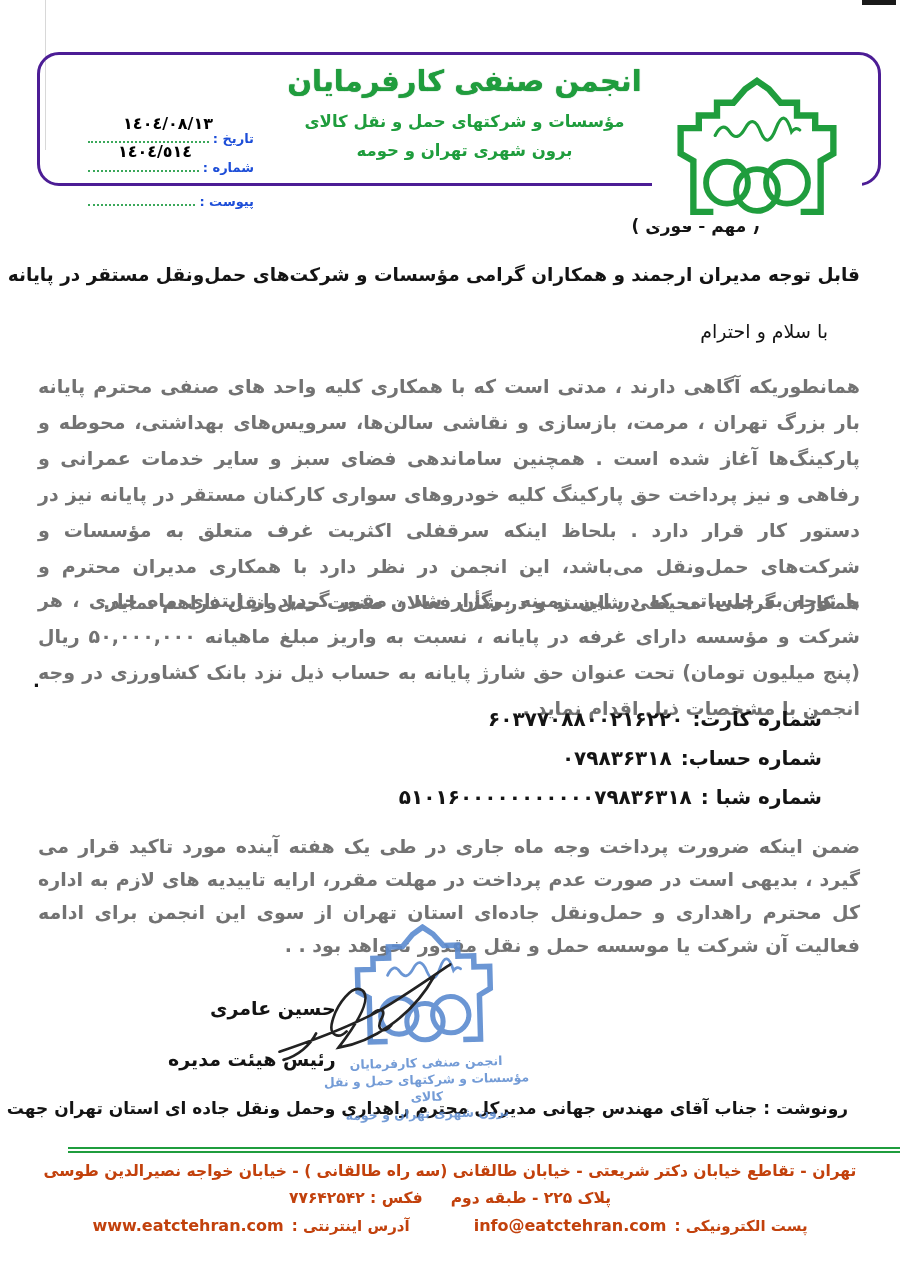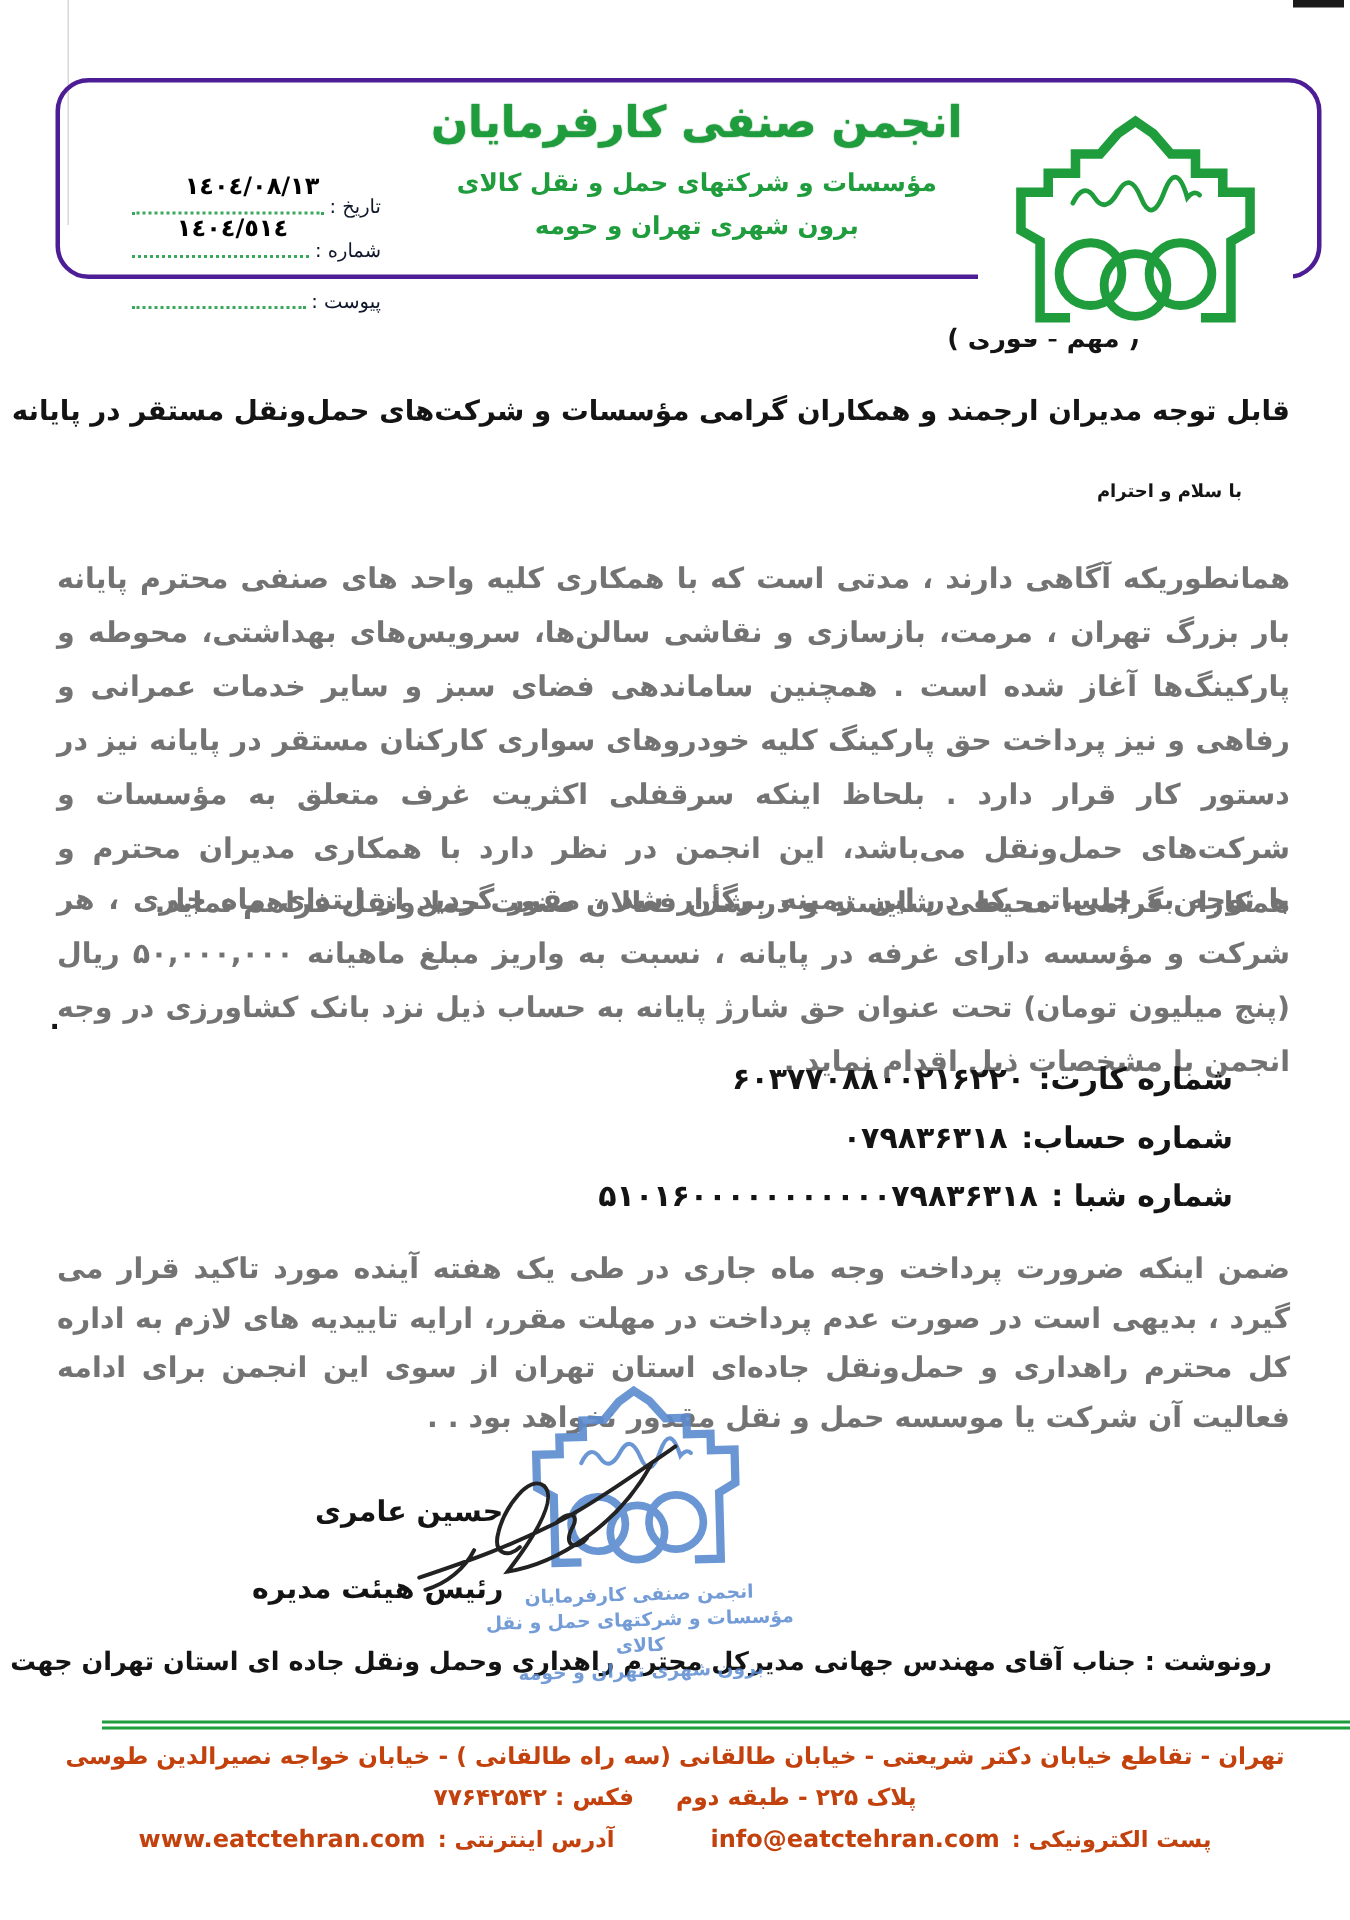--- a/index.html
+++ b/index.html
@@ -36,30 +36,30 @@
     position:absolute; font-weight:bold; font-size:16px; color:#000; width:140px; text-align:center;
   }
   .meta-value.date { left:58px; top:59px; }
   .meta-value.num  { left:50px; top:87px; width:130px; }
   .meta-row {
     position:absolute; left:48px; width:166px; display:flex; align-items:flex-end;
   }
   .meta-row.date { top:76px; }
   .meta-row.num  { top:105px; }
   .meta-row.attach { top:139px; }
-  .meta-label { color:#0f172a; font-size:13px; font-weight:normal; white-space:nowrap; }
+  .meta-label { color:#1d4ed8; font-size:13px; font-weight:bold; white-space:nowrap; }
   .meta-dots { flex:1; border-bottom:2px dotted #3aa85a; margin:0 4px 3px 0; height:12px; }
 
   
   .priority { position:absolute; top:216px; right:140px; font-size:17px; font-weight:bold; }
   .addressee {
     position:absolute; top:264px; right:40px; left:14px; text-align:right;
     font-size:18.5px; font-weight:bold; white-space:nowrap;
   }
-  .salutation { position:absolute; top:320px; right:72px; font-size:12px; font-weight:bold;margin-left:40px; }
+  .salutation { position:absolute; top:320px; right:72px; font-size:19px; font-weight:normal;margin-left:40px; }
   .para {
     position:absolute; right:40px; width:822px; font-size:19px; font-weight:bold;
     line-height:36px; text-align:justify; color:#737373;
   }
   .para.p1 { top:368px; }
   .para.p2 { top:582px; }
   .para.p3 { top:830px; line-height:33px; }
   .stray-period { position:absolute; left:33px; top:670px; font-size:18px; font-weight:bold; }
 
   .account { position:absolute; top:700px; right:78px; text-align:right; font-size:20px; font-weight:bold; line-height:39px; }

